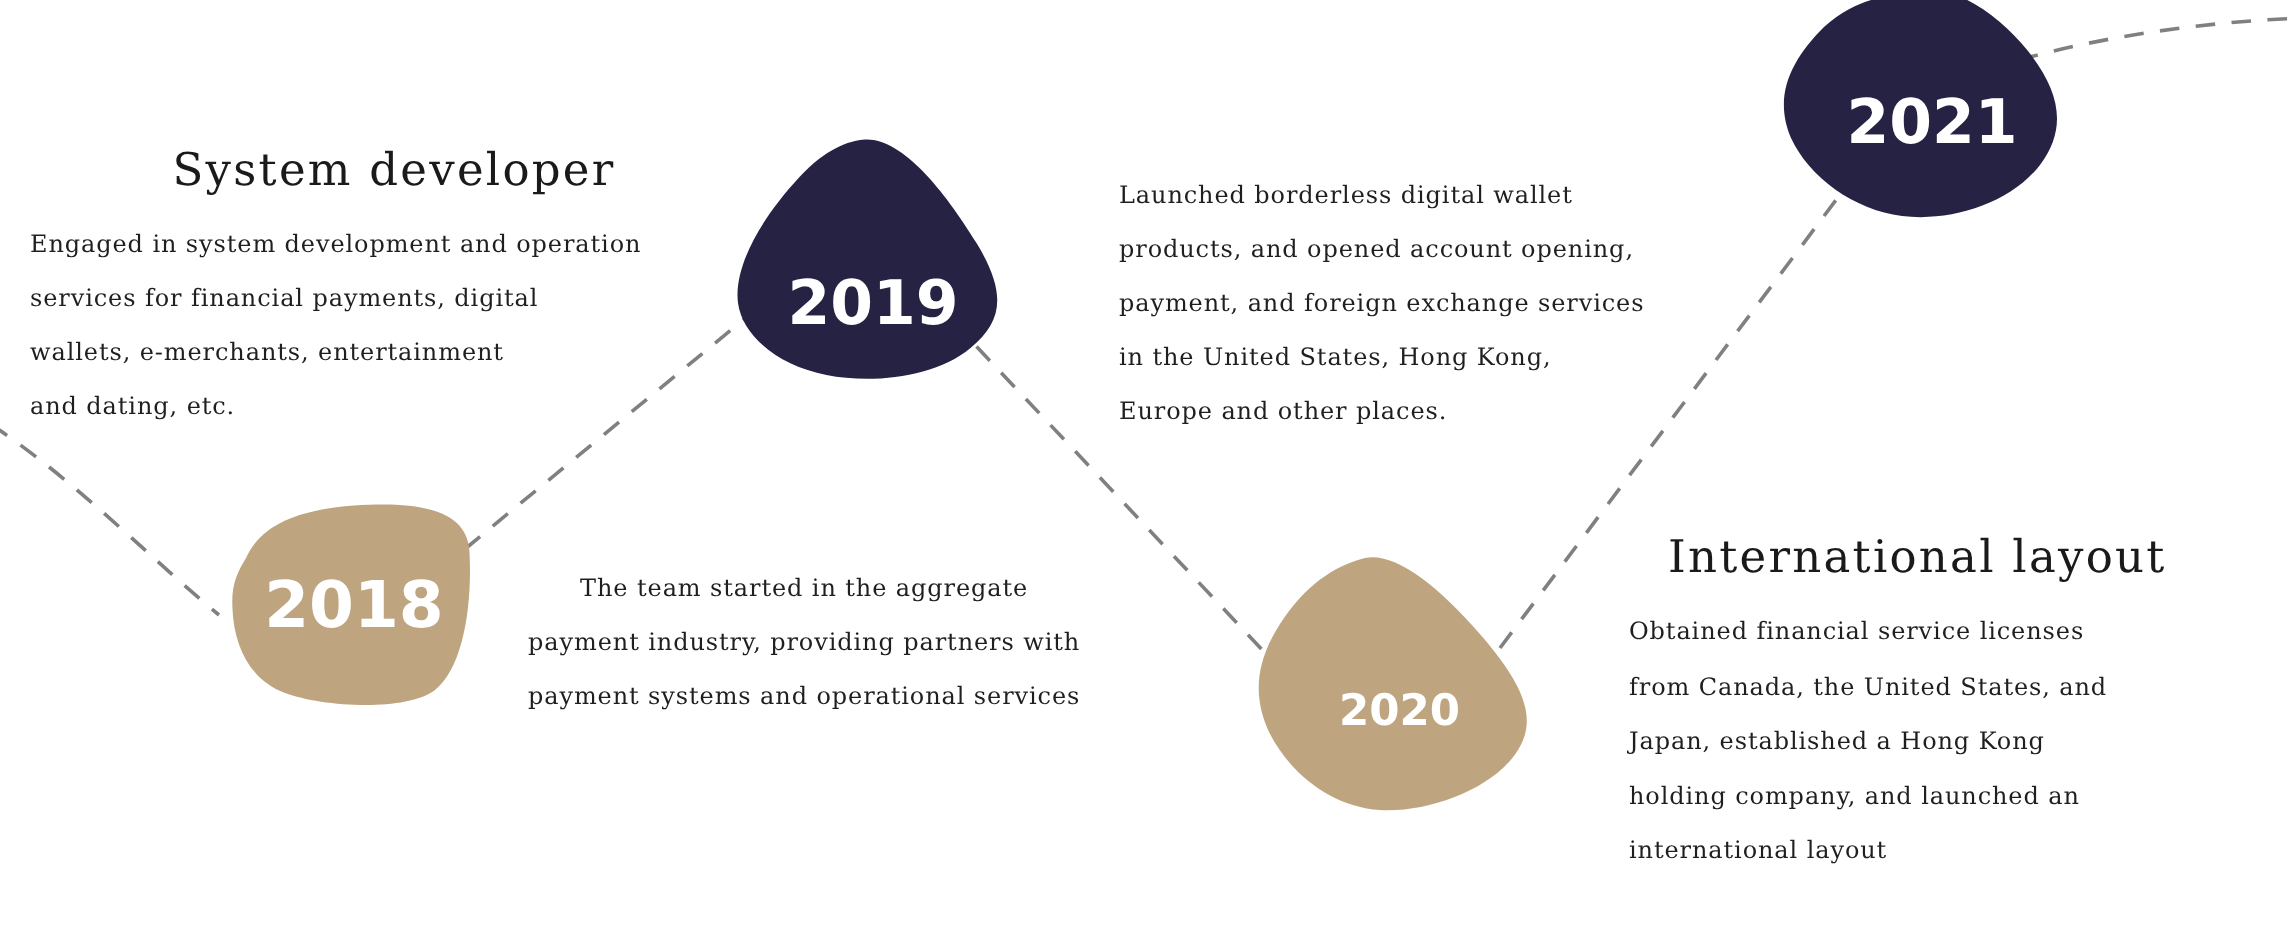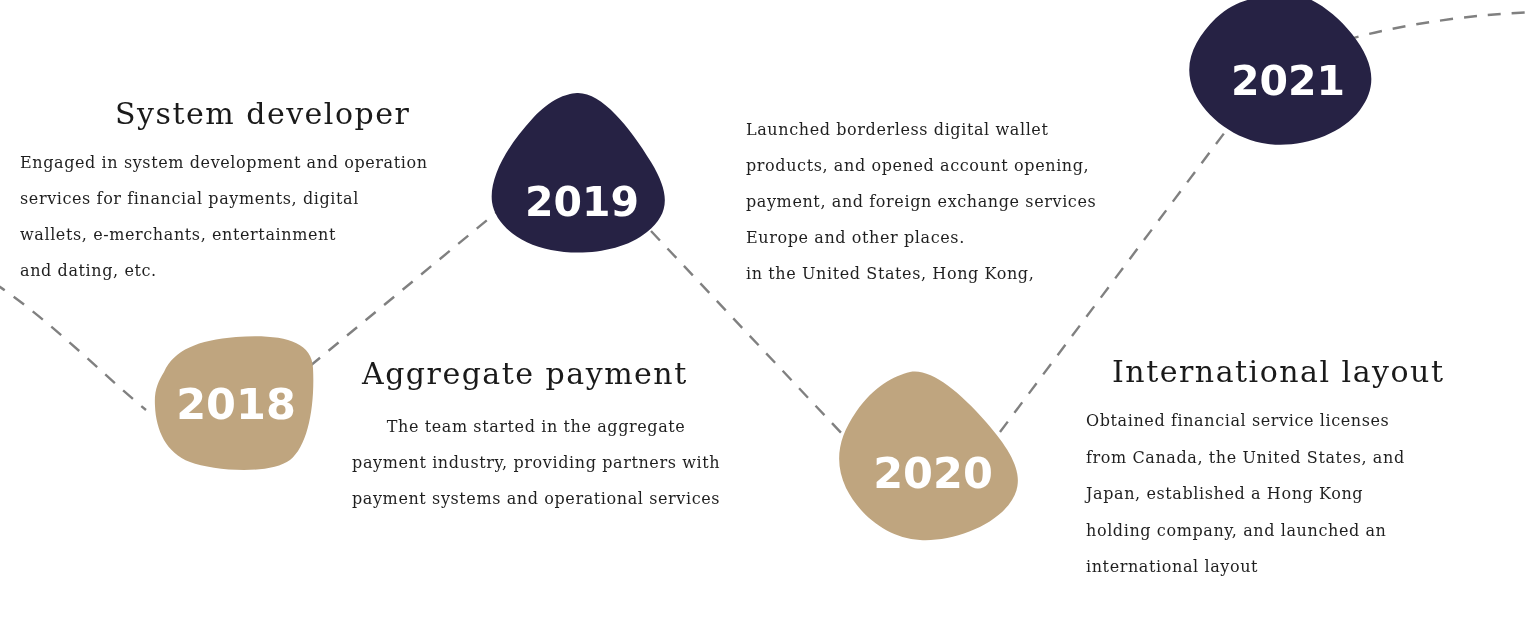--- a/index.html
+++ b/index.html
@@ -48,21 +48,21 @@
     font-weight: bold;
     letter-spacing: 0px;
     pointer-events: none;
     user-select: none;
   }
   #blob-2018 { left: 140px; top: 334px; width: 176px; height: 136px; }
   #blob-2018 .blob-year { font-size: 43px; padding-left: 8px; padding-top: 2px; }
   #blob-2019 { left: 489px; top: 90px; width: 182px; height: 164px; }
   #blob-2019 .blob-year { font-size: 41px; padding-top: 30px; padding-left: 2px; text-align: center; }
   #blob-2020 { left: 834px; top: 368px; width: 190px; height: 174px; }
-  #blob-2020 .blob-year { font-size: 43px; padding-top: 18px; padding-left: 4px; }
+  #blob-2020 .blob-year { font-size: 29px; padding-top: 18px; padding-left: 4px; }
   #blob-2021 { left: 1188px; top: -6px; width: 188px; height: 146px; }
   #blob-2021 .blob-year { font-size: 41px; padding-top: 14px; padding-left: 6px; }
 
   
   .block {
     position: absolute;
     z-index: 3;
   }
   .block-title {
     font-family: "DejaVu Serif", "Liberation Serif", serif;
@@ -171,35 +171,34 @@
     <div class="block-title">System developer</div>
     <div class="block-body">
       <span class="ln">Engaged in system development and operation</span>
       <span class="ln"> services for financial payments, digital</span>
       <span class="ln">wallets, e-merchants, entertainment</span>
       <span class="ln">and dating, etc.</span>
     </div>
   </div>
 
   <div class="block" id="block-aggregate">
-    <div class="block-title">Aggregate payment</div>
     <div class="block-body">
       <span class="ln">The team started in the aggregate</span>
       <span class="ln"> payment industry, providing partners with</span>
       <span class="ln"> payment systems and operational services</span>
     </div>
   </div>
 
   <div class="block" id="block-market">
     <div class="block-body">
       <span class="ln">Launched borderless digital wallet</span>
       <span class="ln"> products, and opened account opening,</span>
       <span class="ln">payment, and foreign exchange services</span>
+      <span class="ln">in the United States, Hong Kong,</span>
       <span class="ln">Europe and other places.</span>
-      <span class="ln">in the United States, Hong Kong,</span>
     </div>
   </div>
 
   <div class="block" id="block-intl">
     <div class="block-title">International layout</div>
     <div class="block-body">
       <span class="ln">Obtained financial service licenses</span>
       <span class="ln">from Canada, the United States, and</span>
       <span class="ln"> Japan, established a Hong Kong</span>
       <span class="ln">holding company, and launched an</span>

